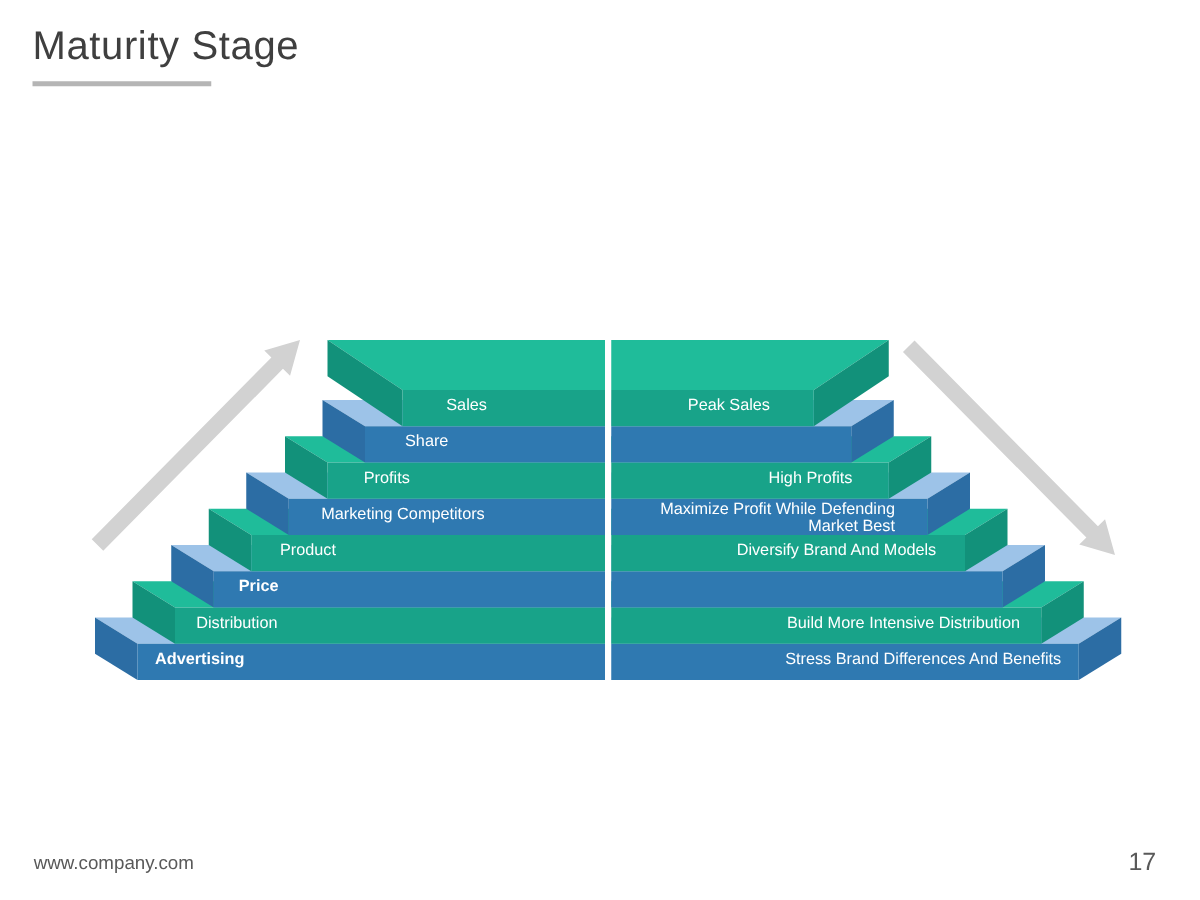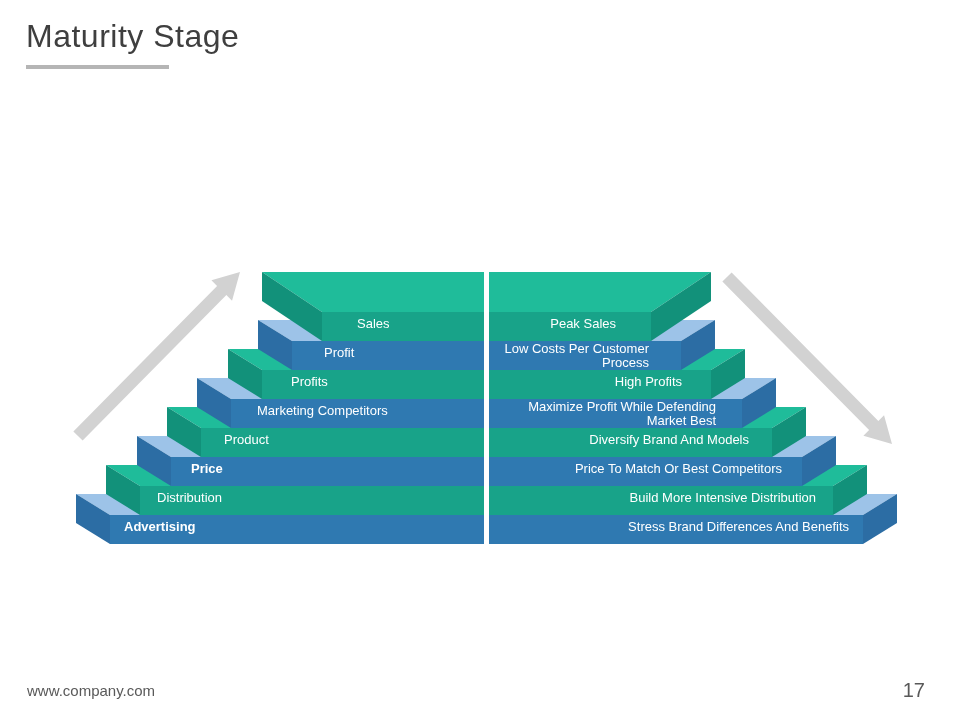--- a/index.html
+++ b/index.html
@@ -101,47 +101,40 @@
         <div class="step-label" style="left: 224px; top: 433px; color: rgb(255, 255, 255);">
           <div>Product</div>
         </div>
         <div class="step-label" style="left: 257px; top: 404px; color: rgb(255, 255, 255);">
           <div>Marketing Competitors</div>
         </div>
         <div class="step-label" style="left: 291px; top: 375px; color: rgb(255, 255, 255);">
           <div>Profits</div>
         </div>
         <div class="step-label" style="left: 324px; top: 346px; color: rgb(255, 255, 255);">
-          <div>Profit</div>
+          <div>Share</div>
         </div>
         <div class="step-label" style="left: 357px; top: 317px; color: rgb(255, 255, 255);">
           <div>Sales</div>
         </div>
         <div class="step-label" style="right: 111px; text-align: right; top: 520px; color: rgb(255, 255, 255);">
           <div>Stress Brand Differences And Benefits</div>
         </div>
         <div class="step-label" style="right: 144px; text-align: right; top: 491px; color: rgb(255, 255, 255);">
           <div>Build More Intensive Distribution</div>
         </div>
-        <div class="step-label" style="right: 178px; text-align: right; top: 462px; color: rgb(255, 255, 255);">
-          <div>Price To Match Or Best Competitors</div>
-        </div>
         <div class="step-label" style="right: 211px; text-align: right; top: 433px; color: rgb(255, 255, 255);">
           <div>Diversify Brand And Models</div>
         </div>
         <div class="step-label" style="right: 244px; text-align: right; top: 400px; color: rgb(255, 255, 255);">
           <div>Maximize Profit While Defending</div>
           <div>Market Best</div>
         </div>
         <div class="step-label" style="right: 278px; text-align: right; top: 375px; color: rgb(255, 255, 255);">
           <div>High Profits</div>
-        </div>
-        <div class="step-label" style="right: 311px; text-align: right; top: 342px; color: rgb(255, 255, 255);">
-          <div>Low Costs Per Customer</div>
-          <div>Process</div>
         </div>
         <div class="step-label" style="right: 344px; text-align: right; top: 317px; color: rgb(255, 255, 255);">
           <div>Peak Sales</div>
         </div>
       </div>
   </div>
 
   <span class="footer-site">www.company.com</span>
   <span class="footer-page">17</span>
 </div>

